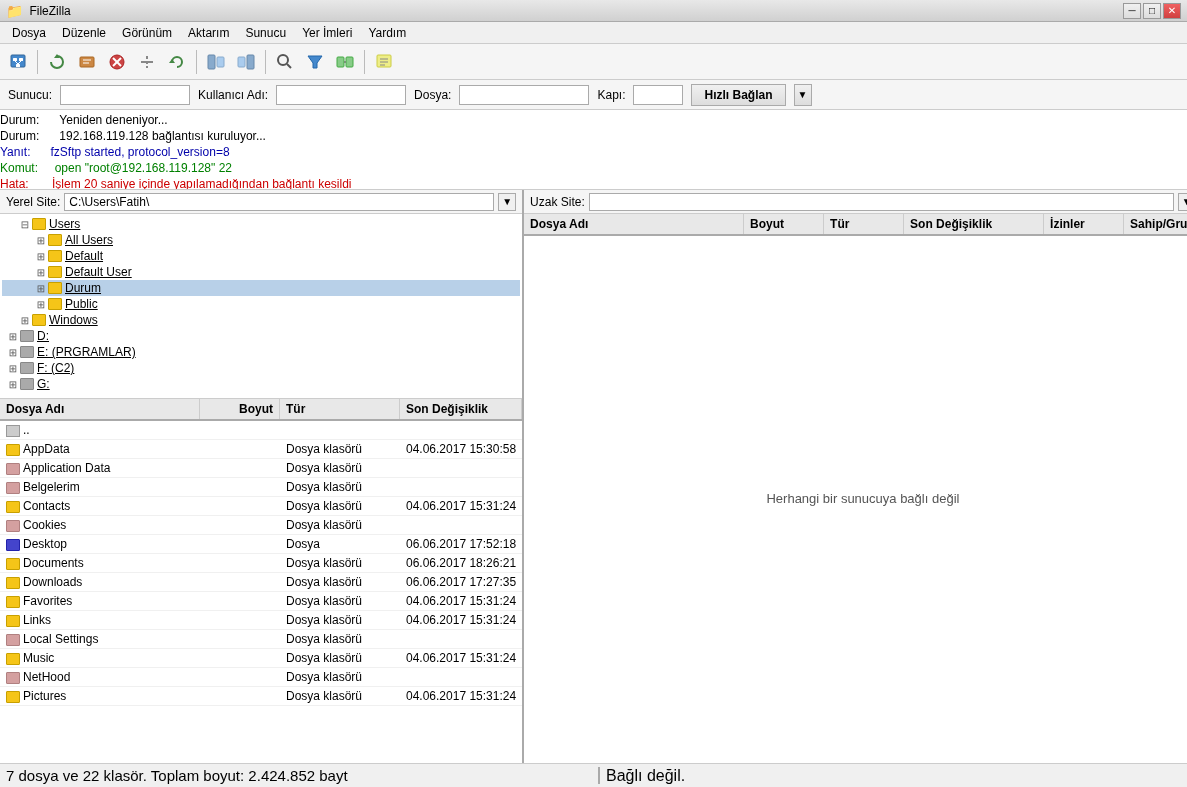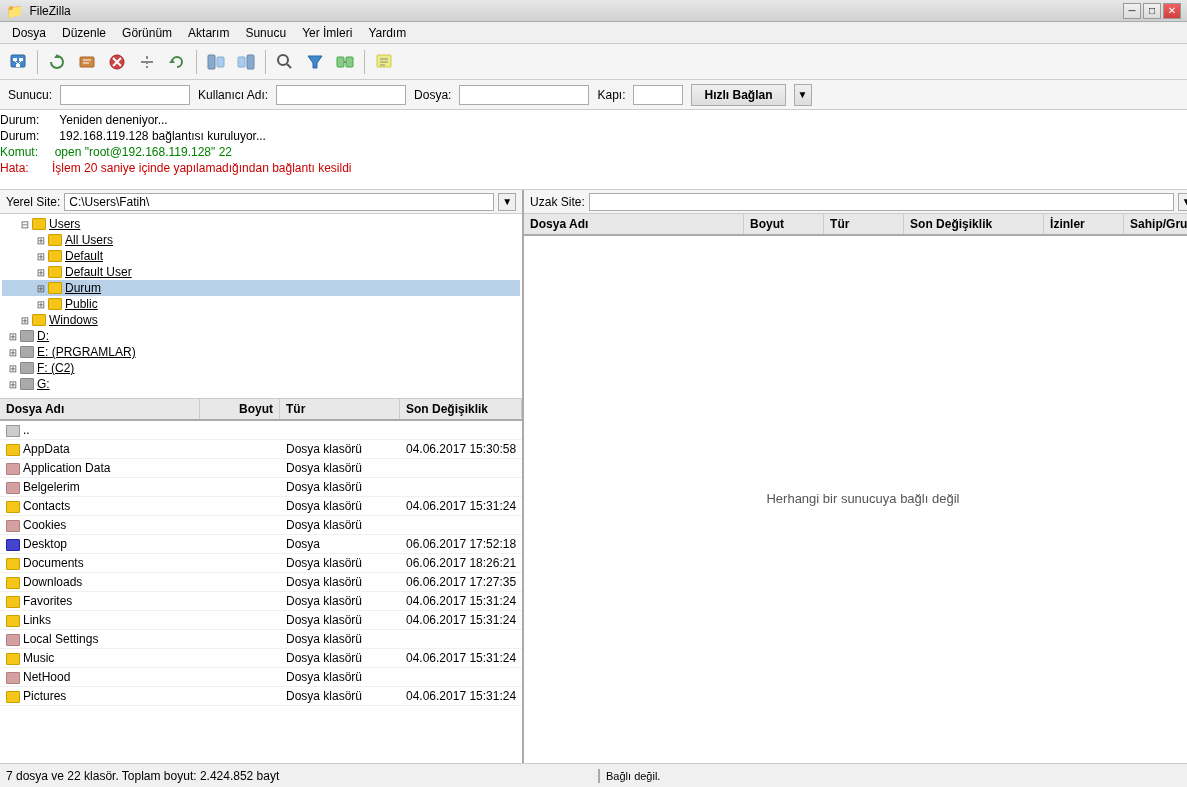--- a/index.html
+++ b/index.html
@@ -315,27 +315,27 @@
     #status-bar {
       height: 24px;
       background: #f0f0f0;
       border-top: 1px solid #ccc;
       display: flex;
       align-items: center;
     }
     .status-local {
       width: 600px;
       padding: 0 6px;
-      font-size: 12px;
+      font-size: 15px;
       border-right: 2px solid #aaa;
     }
     .status-remote {
       flex: 1;
       padding: 0 6px;
-      font-size: 11px;
+      font-size: 16px;
     }
 
     
     ::-webkit-scrollbar { width: 14px; height: 14px; }
     ::-webkit-scrollbar-track { background: #f0f0f0; border: 1px solid #ddd; }
     ::-webkit-scrollbar-thumb { background: #c0c0c0; border: 1px solid #aaa; }
 
     .indent-1 { padding-left: 16px; }
     .indent-2 { padding-left: 32px; }
   </style>
@@ -460,20 +460,21 @@
   <input type="password" class="qc-input" id="qc-pass" style="">
   <span class="qc-label">Kapı:</span>
   <input type="text" class="qc-input" id="qc-port" style="">
   <button id="qc-connect-btn">Hızlı Bağlan</button>
   <div id="qc-dropdown">▼</div>
 </div>
 
 <div id="log-panel">
   <div class="log-line log-normal">Durum:&nbsp;&nbsp;&nbsp;&nbsp;&nbsp;&nbsp;Yeniden deneniyor...</div>
   <div class="log-line log-normal">Durum:&nbsp;&nbsp;&nbsp;&nbsp;&nbsp;&nbsp;192.168.119.128 bağlantısı kuruluyor...</div>
+  <div class="log-line log-response">Yanıt:&nbsp;&nbsp;&nbsp;&nbsp;&nbsp;&nbsp;fzSftp started, protocol_version=8</div>
   <div class="log-line log-command">Komut:&nbsp;&nbsp;&nbsp;&nbsp;&nbsp;open "root@192.168.119.128" 22</div>
   <div class="log-line log-error">Hata:&nbsp;&nbsp;&nbsp;&nbsp;&nbsp;&nbsp;&nbsp;İşlem 20 saniye içinde yapılamadığından bağlantı kesildi</div>
 
 </div>
 
 <div id="file-area">
 
   <div id="local-pane">
 
     <div class="site-bar">

